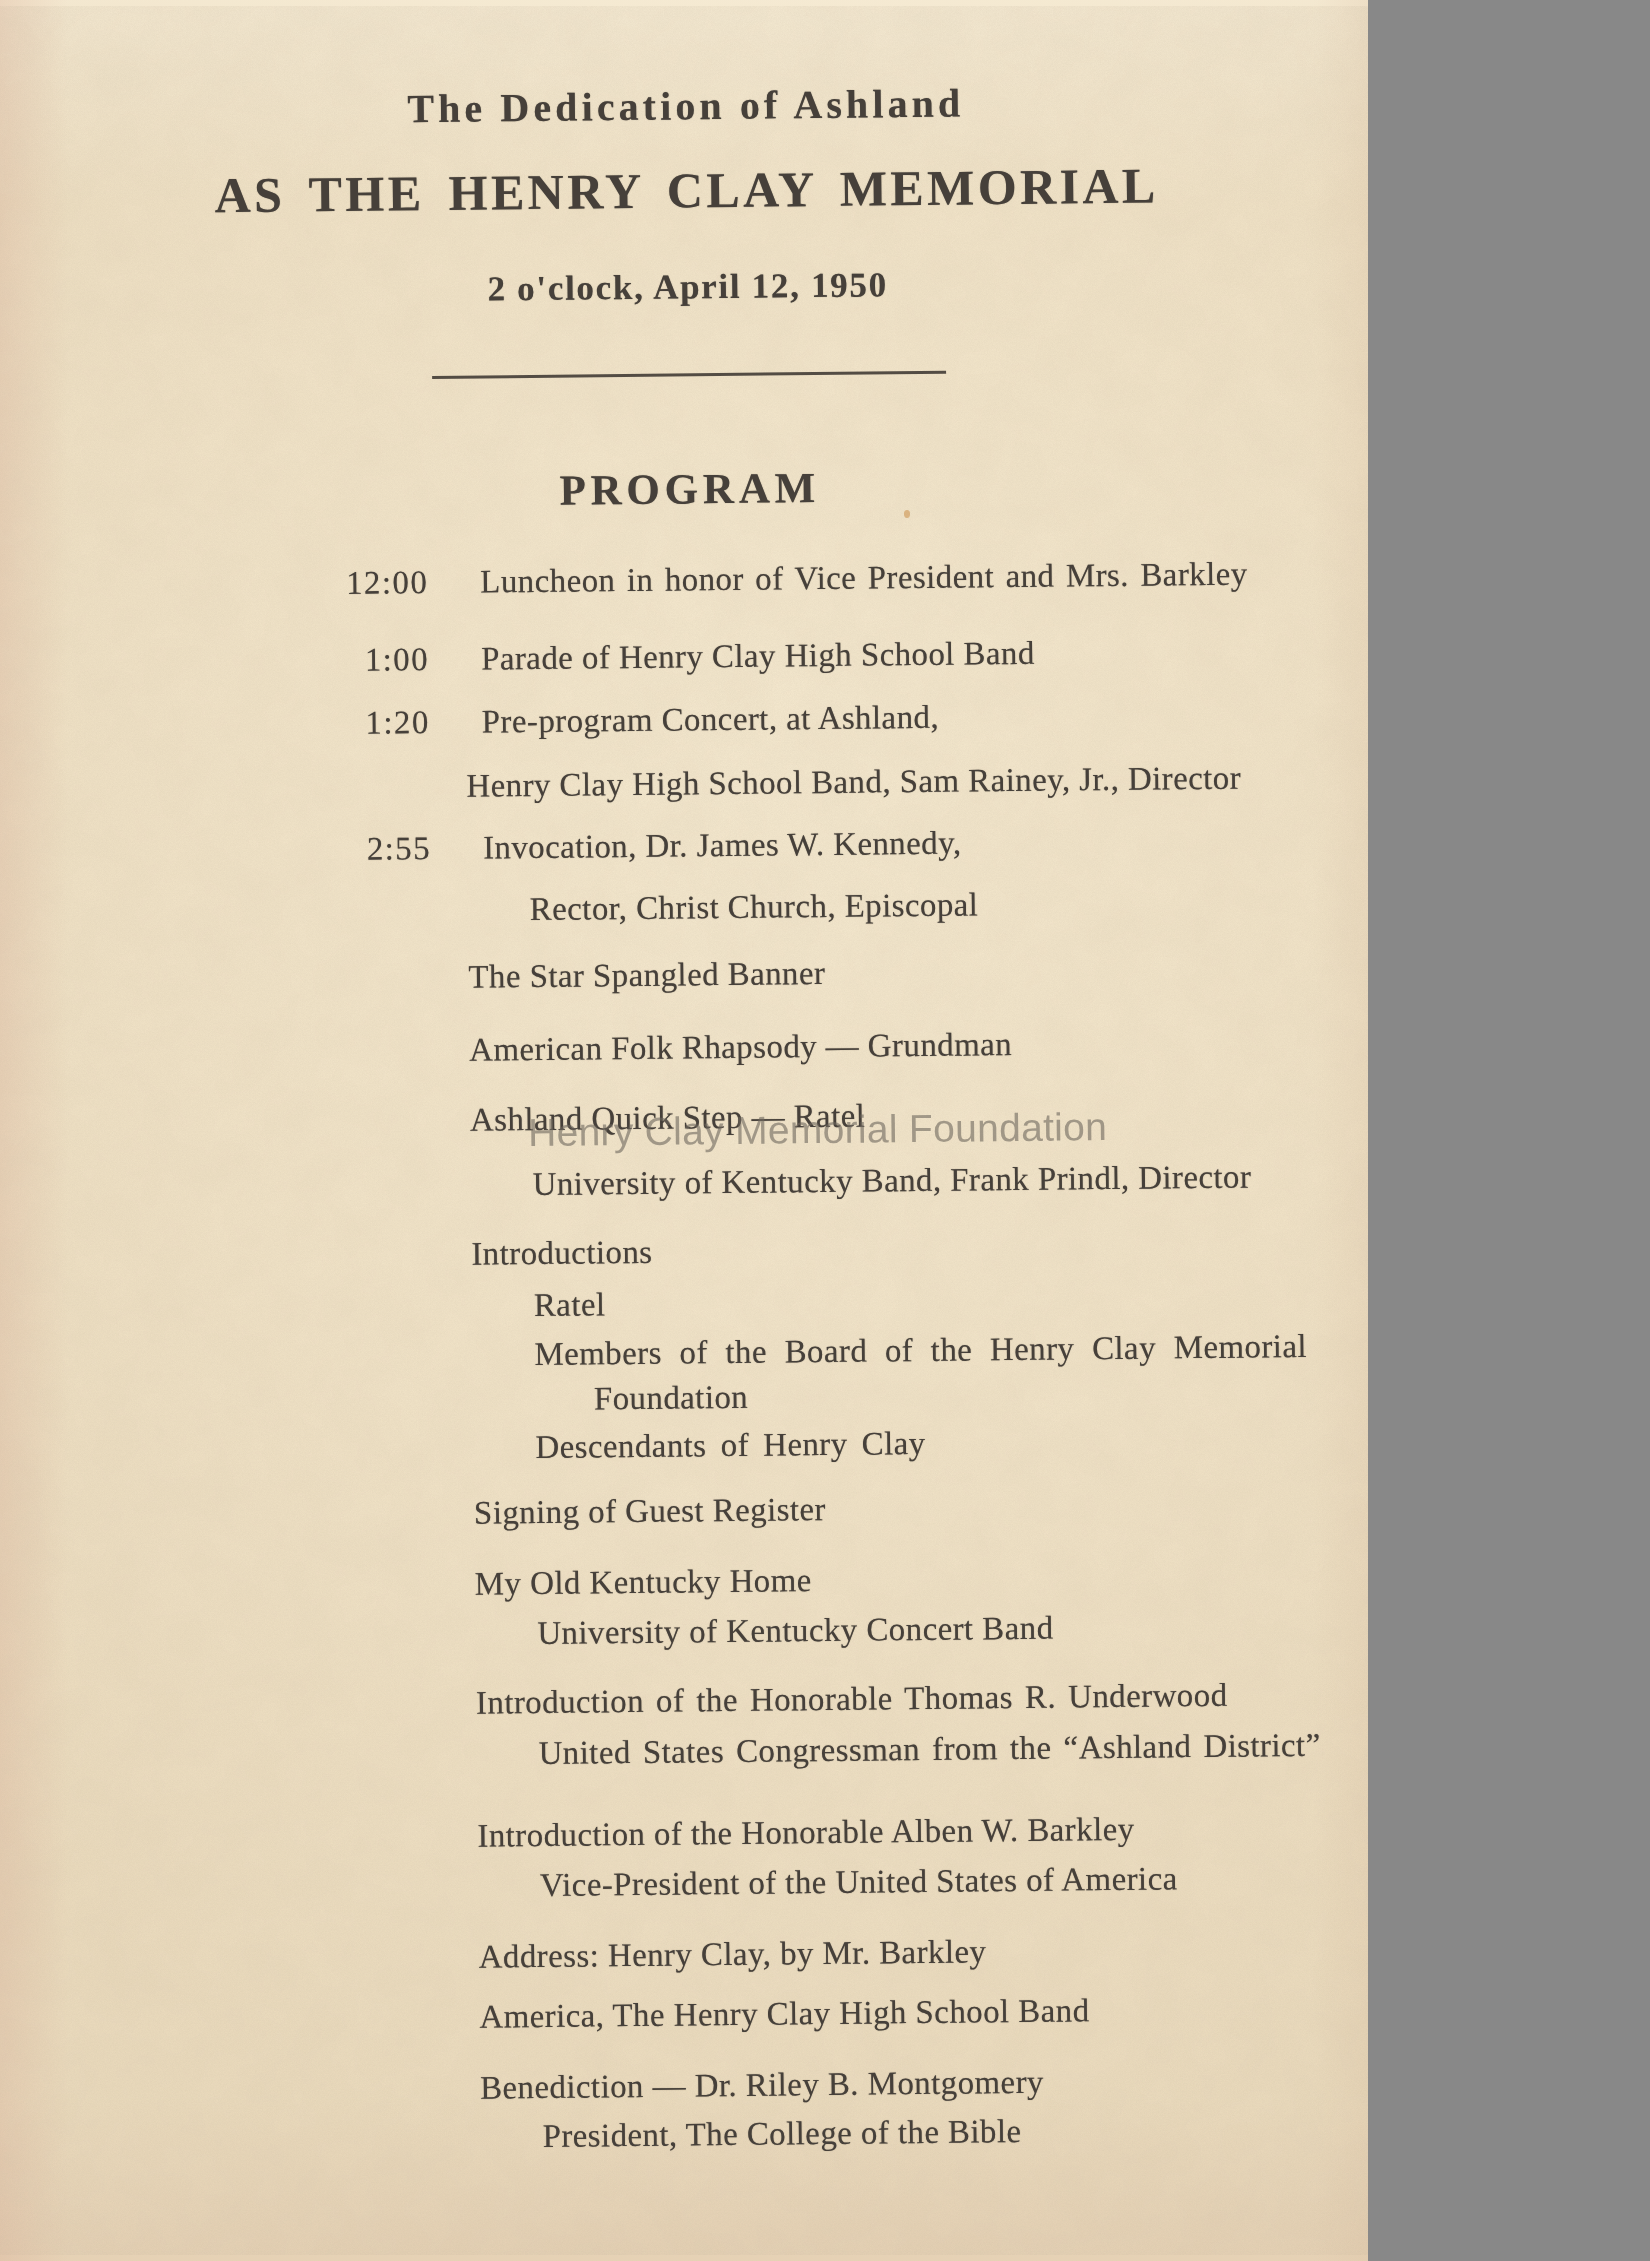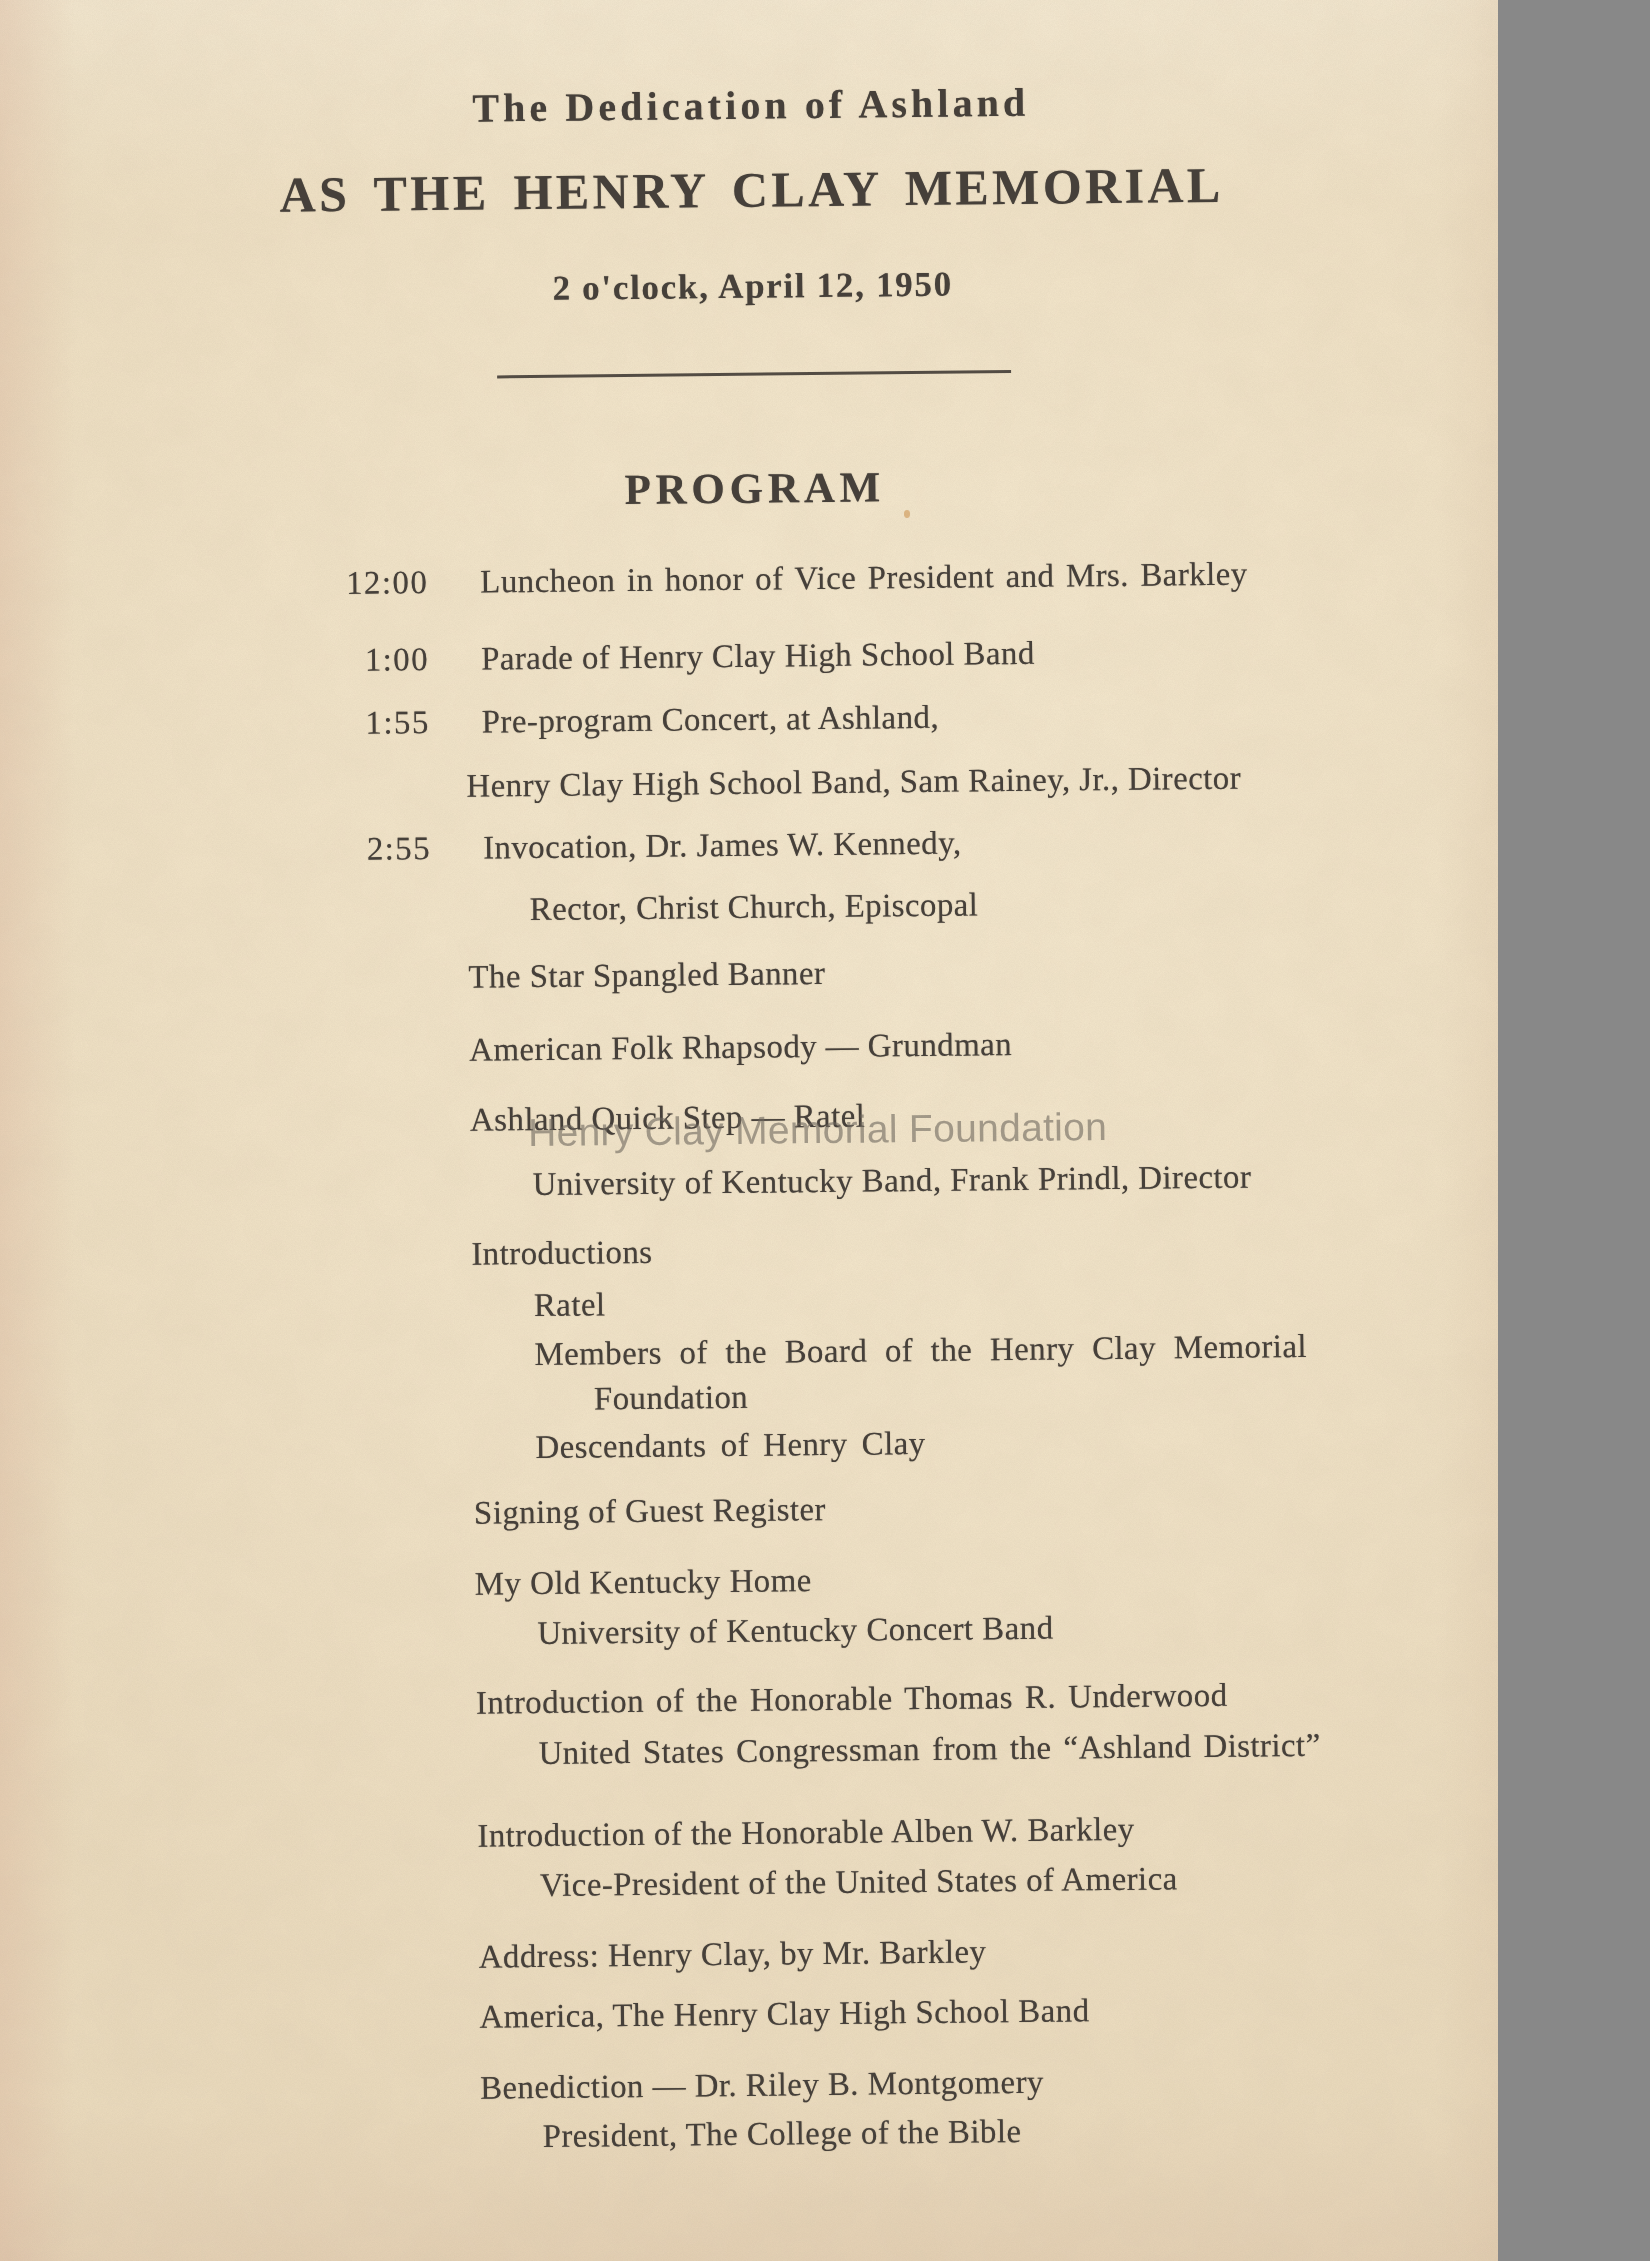--- a/index.html
+++ b/index.html
@@ -1,18 +1,18 @@
 <!DOCTYPE html>
 <html style="font-size:11px"><head>
 <meta charset="utf-8">
 <style>
   html,body{margin:0;padding:0;background:#888;}
   .page{
     position:relative;
-    width:1498px;height:2261px;
+    width:1368px;height:2261px;
     overflow:hidden;
     background:
       linear-gradient(90deg, rgba(216,172,150,0.30), rgba(216,172,150,0) 5%),
       linear-gradient(270deg, rgba(212,182,152,0.18), rgba(212,182,152,0) 4%),
       linear-gradient(0deg,  rgba(208,172,148,0.22), rgba(208,172,148,0) 7%),
       linear-gradient(180deg, rgba(247,238,218,0.55), rgba(247,238,218,0) 9%),
       radial-gradient(ellipse 1169px 1444px at 56% 34%, #f6ead0 0%, #f2e4c8 55%, #ecdcbe 100%);
     font-family:"Liberation Serif", serif;
     color:#46403a;
   }
@@ -109,21 +109,21 @@
 
       <div class="pline withtime ink ws4" style="margin-top:47px">
         <span class="time">12:00</span><span>Luncheon in honor of Vice President and Mrs. Barkley</span>
       </div>
 
       <div class="pline withtime ink" style="margin-top:40px">
         <span class="time">1:00</span><span>Parade of Henry Clay High School Band</span>
       </div>
 
       <div class="pline withtime ink" style="margin-top:26px">
-        <span class="time">1:55</span><span>Pre-program Concert, at Ashland,</span>
+        <span class="time">1:20</span><span>Pre-program Concert, at Ashland,</span>
       </div>
 
       <div class="pline l0 ink" style="margin-top:27px">
         <span>Henry Clay High School Band, Sam Rainey, Jr., Director</span>
       </div>
 
       <div class="pline withtime ink" style="margin-top:25px">
         <span class="time">2:55</span><span>Invocation, Dr. James W. Kennedy,</span>
       </div>
 

